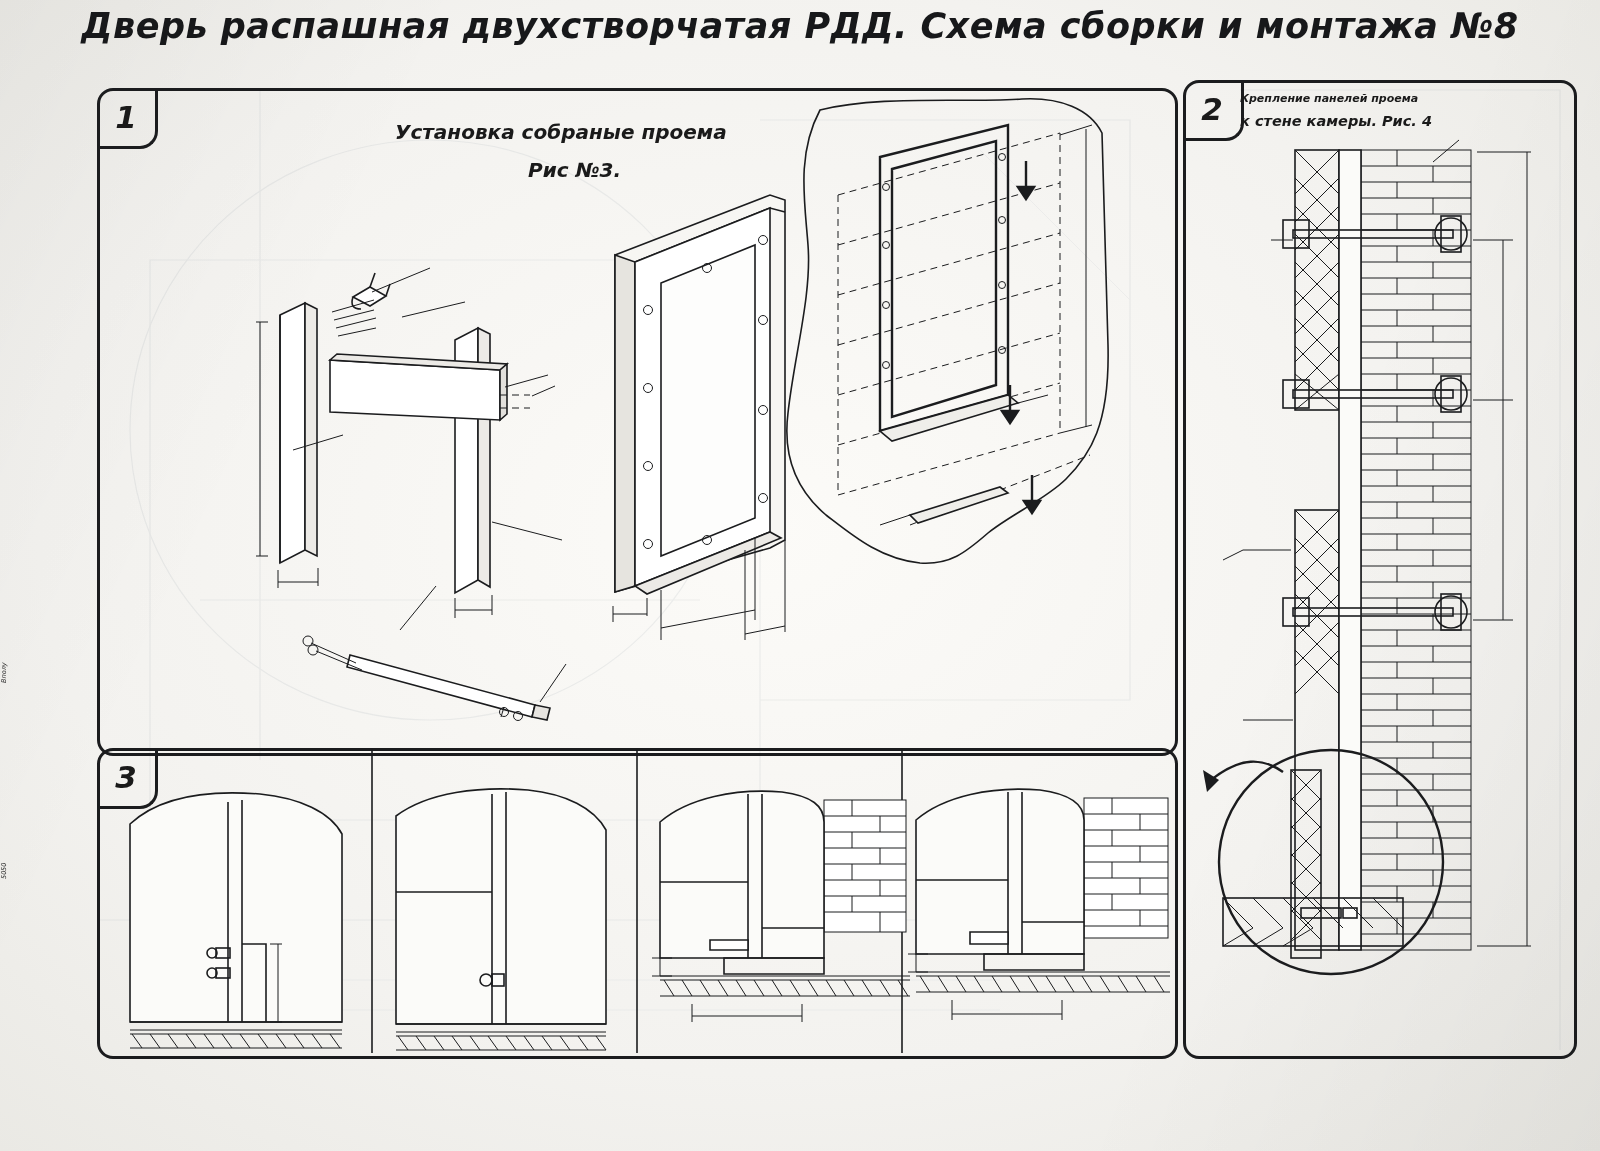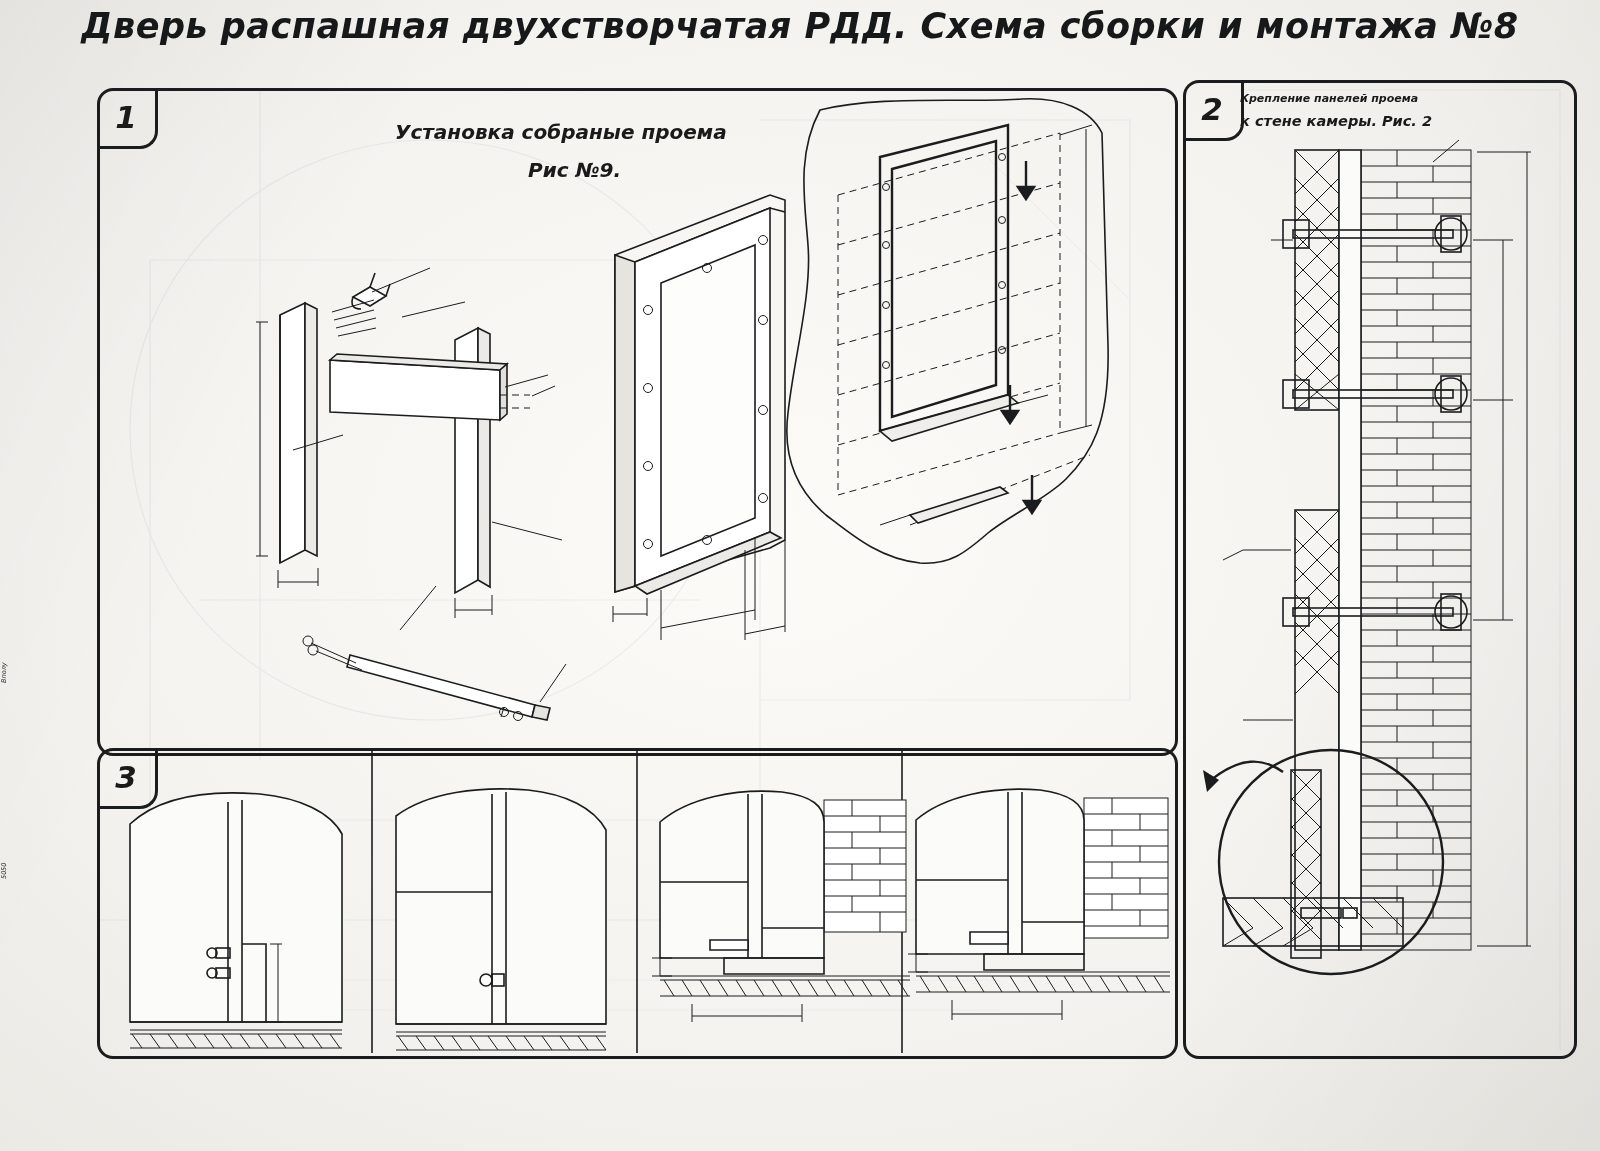--- a/index.html
+++ b/index.html
@@ -85,21 +85,21 @@
     <path d="M980 150 L1130 300"></path>
   </g>
 </svg>
 
 <div class="title">Дверь распашная двухстворчатая РДД. Схема сборки и монтажа №8</div>
 
 <div class="frame" style="left:97px;top:88px;width:1075px;height:662px;"></div>
 <div class="panel-num tl" style="left:97px;top:88px;">1</div>
 
 <div class="t hdr1" style="left:395px;top:120px;">Установка собраные проема</div>
-<div class="t hdr1" style="left:528px;top:158px;">Рис №9.</div>
+<div class="t hdr1" style="left:528px;top:158px;">Рис №3.</div>
 
 <svg width="1100" height="700" style="left:100px;top:90px;">
 
   <g class="ln med">
     <path d="M180 225 L205 213 L205 460 L180 473 Z" fill="#fff"></path>
     <path d="M180 225 L180 473"></path>
     <path d="M205 213 L217 219 L217 466 L205 460 Z" fill="#eceae6"></path>
   </g>
 
   <g class="ln med">
@@ -546,21 +546,21 @@
       <path d="M8 182 L8 200"></path>
   </g>
 </svg>
 <div class="tiny" style="left:912px;top:930px;">40</div>
 <div class="tiny" style="left:1012px;top:1018px;">40</div>
 
 <div class="frame" style="left:1183px;top:80px;width:388px;height:973px;"></div>
 <div class="panel-num tl" style="left:1183px;top:80px;">2</div>
 
 <div class="t" style="left:1240px;top:92px;font-size:11px;font-weight:700;">Крепление панелей проема</div>
-<div class="t" style="left:1240px;top:112px;font-size:14.5px;font-weight:700;">к стене камеры. Рис. 2</div>
+<div class="t" style="left:1240px;top:112px;font-size:14.5px;font-weight:700;">к стене камеры. Рис. 4</div>
 
 <svg width="400" height="980" style="left:1183px;top:80px;">
 
   <g class="ln thin" fill="#fff">
     <rect x="178" y="70" width="110" height="800"></rect>
   </g>
   <g class="ln thin">
     <path d="M178 86 H288"></path>
       <path d="M178 102 H288"></path>
       <path d="M178 118 H288"></path>

